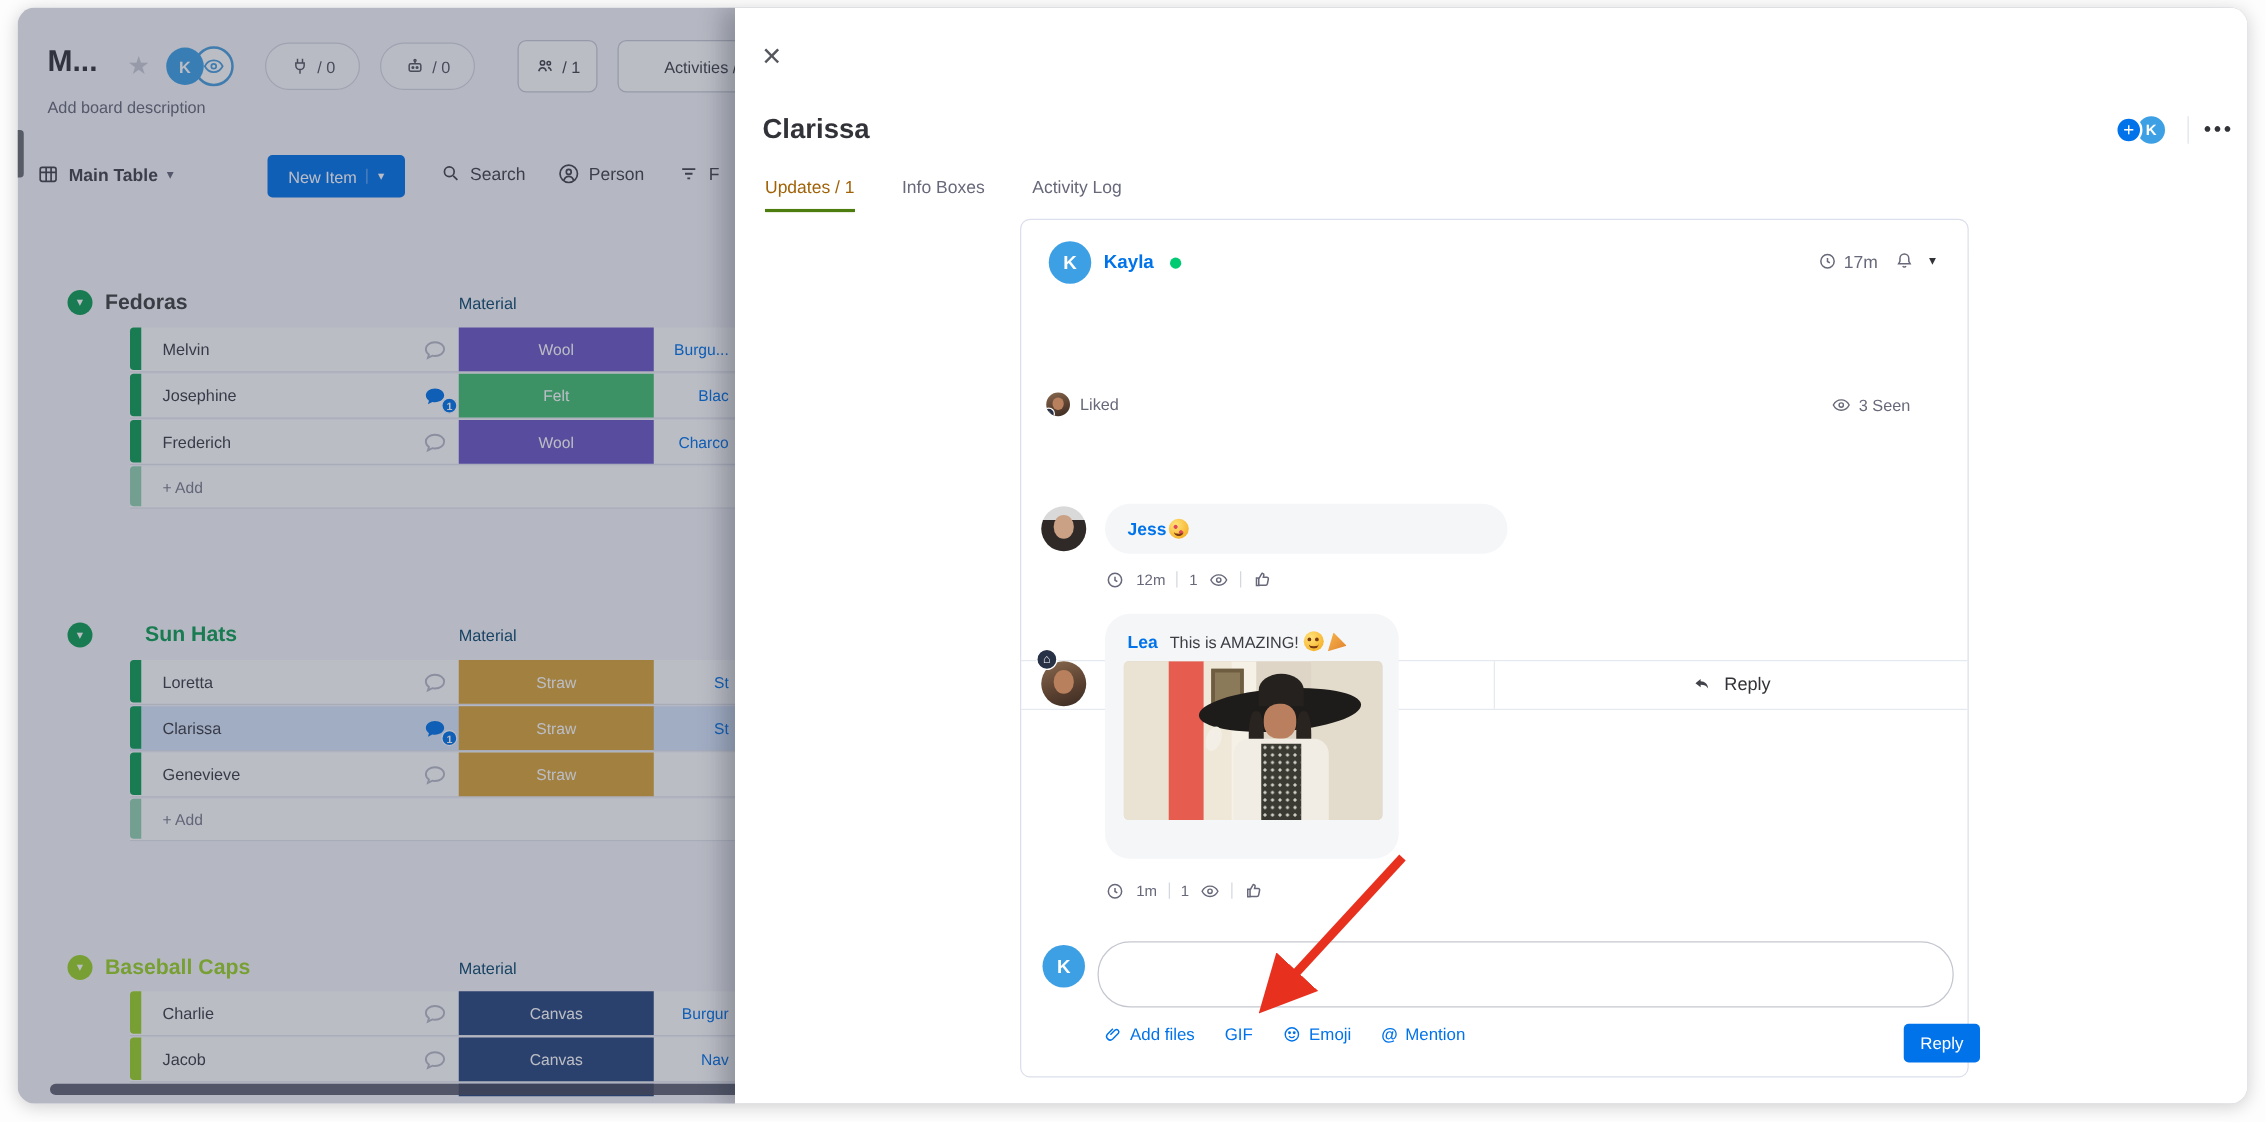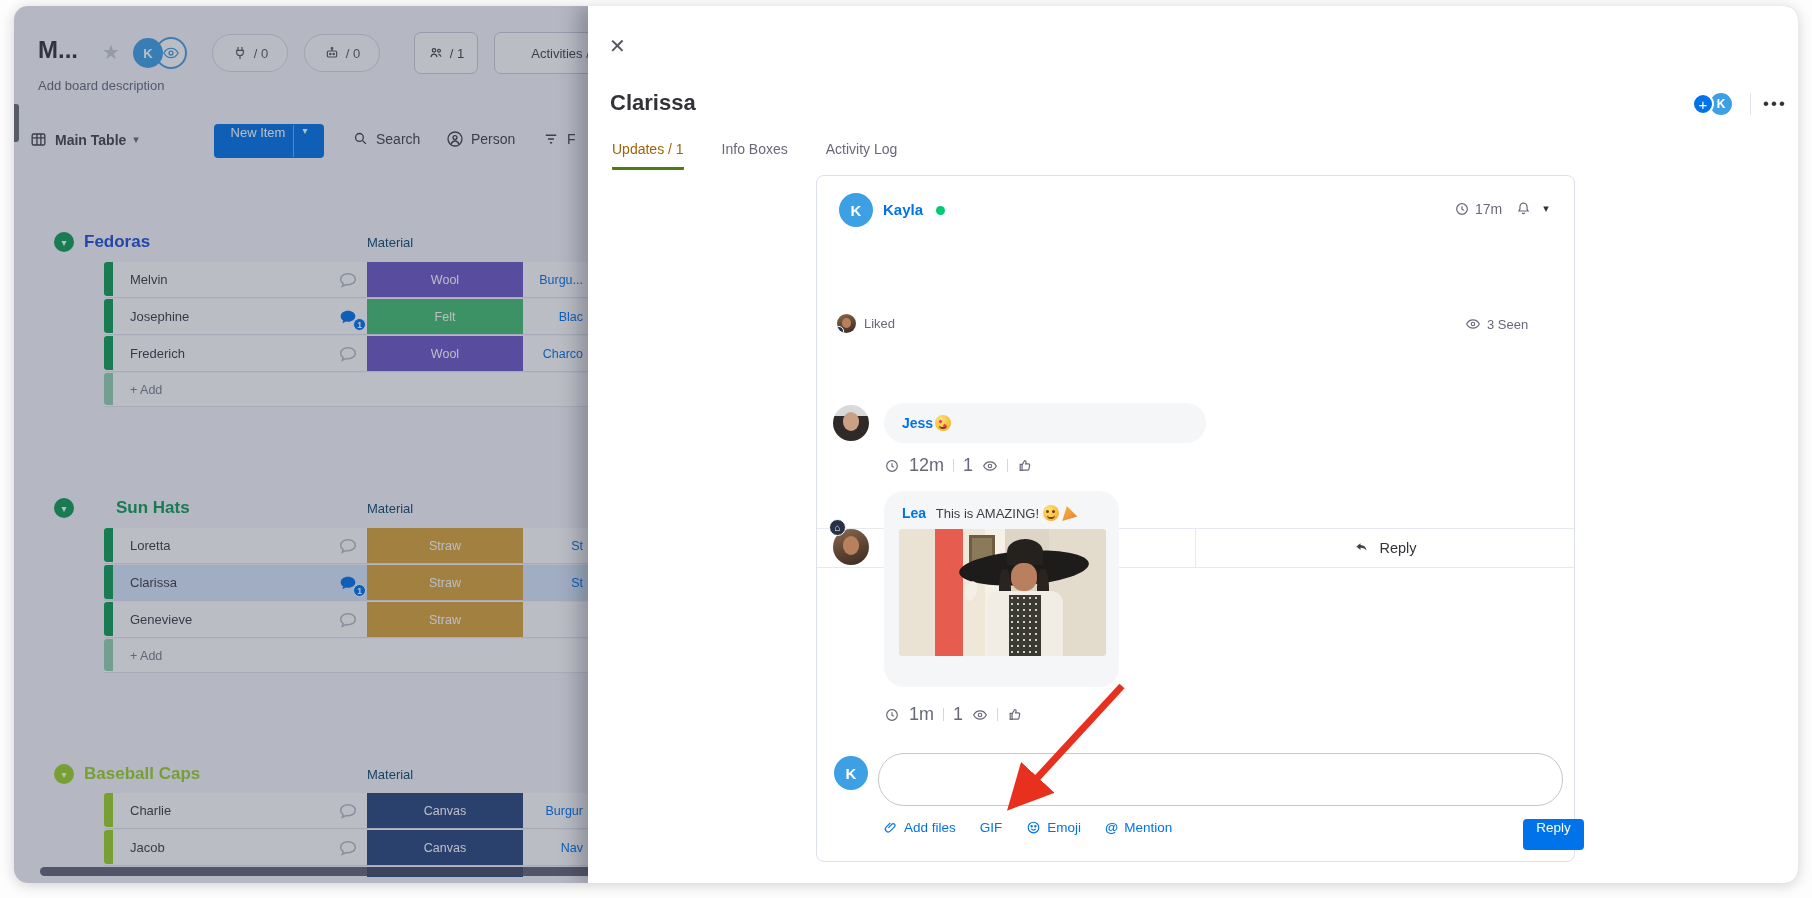--- a/index.html
+++ b/index.html
@@ -14,21 +14,21 @@
   .board-title{font-size:24px;font-weight:700;color:#323338;}
   .muted{color:#676879;}
   .pill{display:flex;align-items:center;gap:6px;justify-content:center;border:1px solid #d6d9e2;
         border-radius:20px;font-size:13px;color:#55575f;background:#fdfdfe;}
   .sqbtn{display:flex;align-items:center;gap:6px;justify-content:center;border:1px solid #c8cbd6;
         border-radius:7px;font-size:13px;color:#42434a;background:#fff;}
   .avatar{border-radius:50%;background:#3da0e4;color:#fff;display:flex;align-items:center;
           justify-content:center;font-weight:700;}
   .watch{border-radius:50%;background:#fff;border:2px solid #4a9ede;display:flex;align-items:center;justify-content:center;}
   .btn-blue{background:#0073ea;color:#fff;border:none;border-radius:4px;font-size:13px;
-            display:flex;justify-content:center;gap:8px;cursor:pointer;}
+            display:flex;align-items:center;justify-content:center;gap:8px;cursor:pointer;}
   .tool{display:flex;align-items:center;gap:7px;font-size:14px;color:#42434a;}
   .grp-title{font-size:17px;font-weight:600;}
   .col-head{font-size:13px;color:#0c4a6e;text-align:left;}
   .row{position:absolute;height:36px;background:#fff;border-bottom:1px solid #e3e6ee;}
   .row.sel{background:#d9e7fd;}
   .rowbar{position:absolute;left:90px;width:9px;top:0;bottom:1px;border-radius:3px 0 0 3px;}
   .rowname{position:absolute;left:116px;top:0;height:35px;display:flex;align-items:center;font-size:13px;color:#3c3e44;}
   .chip{position:absolute;left:353px;width:156px;top:0;height:35px;display:flex;align-items:center;
         justify-content:center;color:#fff;font-size:12.5px;}
   .clink{position:absolute;left:505px;width:64px;top:0;height:35px;display:flex;align-items:center;
@@ -54,21 +54,21 @@
   .card{position:absolute;left:802px;top:169px;width:759px;height:687px;border:1px solid #dcdfec;
         border-radius:8px;background:#fff;}
   .blue{color:#0073ea;}
   .bodytext{font-size:15px;line-height:24px;color:#323338;}
   .meta-ico{width:16px;height:16px;}
   .likebar{position:absolute;left:0;right:0;top:352px;height:40px;border-top:1px solid #e6e9ef;
            border-bottom:1px solid #e6e9ef;display:flex;}
   .likebar>div{flex:1;display:flex;align-items:center;justify-content:center;gap:8px;font-size:14.5px;cursor:pointer;}
   .likebar>div:first-child{border-right:1px solid #e6e9ef;}
   .cbubble{position:absolute;background:#f5f6f8;border-radius:20px;font-size:13px;color:#3c3e44;}
-  .cmeta{position:absolute;display:flex;align-items:center;gap:9px;font-size:18px;color:#676879;}
+  .cmeta{position:absolute;display:flex;align-items:center;gap:9px;font-size:12px;color:#676879;}
   .vsep{width:1px;height:13px;background:#d4d7e0;}
   .photo{border-radius:50%;overflow:hidden;position:relative;}
   .photo .face{position:absolute;left:27%;top:20%;width:46%;height:52%;background:#c69b76;border-radius:50%;}
   .photo.jess{background:linear-gradient(180deg,#d9d9d9 0 30%,#2f2a28 30%);}
   .photo.jess .face{background:#caa184;}
   .photo.lea{background:linear-gradient(160deg,#8a6a50,#5d4332 55%,#3a2a22);}
   .photo.lea .face{background:#b9805e;}
   .mini-badge{position:absolute;border-radius:50%;background:#273246;color:#fff;display:flex;
               align-items:center;justify-content:center;border:1.5px solid #fff;}
   
@@ -167,21 +167,21 @@
         <span>Person</span>
       </div>
       <div class="abs tool" style="left:528px;top:124px;">
         <svg width="18" height="18" viewBox="0 0 24 24" fill="none" stroke="#42434a" stroke-width="1.9">
             <path d="M5 7h14M8 12h8M10.5 17h3"></path>
           </svg>
         <span>F</span>
       </div>
 
       <div class="abs" style="left:40px;top:226px;width:20px;height:20px;border-radius:50%;background:#0d9d52;color:#fff;display:flex;align-items:center;justify-content:center;font-size:10px;">▾</div>
-      <div class="abs grp-title" style="left:70px;top:226px;color:#1d4ed8;text-align:center;">Fedoras</div>
+      <div class="abs grp-title" style="left:70px;top:226px;color:#404040;text-align:center;">Fedoras</div>
       <div class="abs col-head" style="left:353px;top:229px;width:156px;">Material</div>
 
       <div class="row" style="left:90px;top:256px;width:710px;">
         <div class="rowbar" style="left:0;background:#0d9d52;"></div>
         <div class="rowname" style="left:26px;">Melvin</div>
         <div class="abs" style="left:232px;top:8px;">
           <svg class="bubble-ico" viewBox="0 0 24 24" fill="none" stroke="#b7bac6" stroke-width="1.8">
               <path d="M12 4.5c5 0 8.8 2.9 8.8 6.6S17 17.7 12 17.7c-.9 0-1.7-.1-2.5-.3L5.2 19.6l1-3.3c-1.8-1.2-3-3-3-5.2 0-3.7 3.8-6.6 8.8-6.6z"></path>
             </svg>
         </div>

